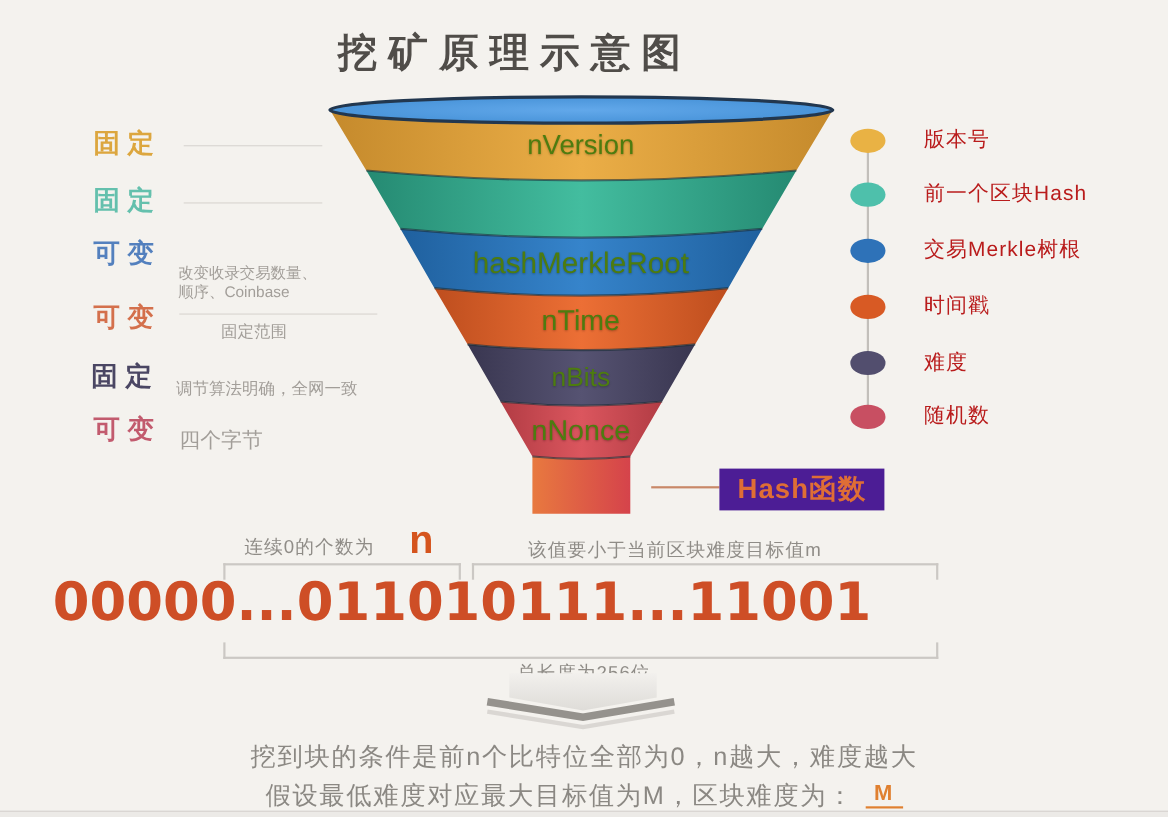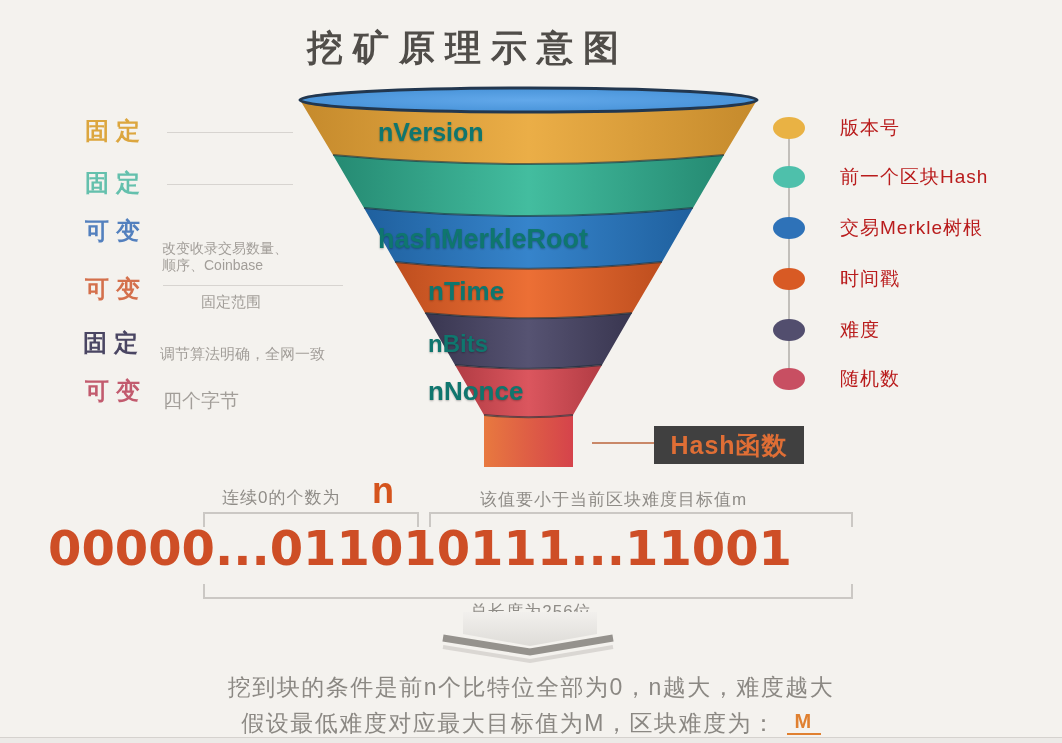--- a/index.html
+++ b/index.html
@@ -25,21 +25,21 @@
   .lline2{left:167px;top:184px;width:126px;}
   .lline4{left:163px;top:285px;width:180px;}
   .lnote{font-size:14px;color:#a29e99;line-height:17px;}
   .lnote3a{left:162px;top:240px;}
   .lnote3b{left:162px;top:257px;}
   .lnote4{left:165px;top:293px;font-size:15px;margin-left:36px;}
   .lnote5{left:160px;top:345px;font-size:15px;width:245px;}
   .lnote6{left:163px;top:392px;font-size:19px;}
   
   .funnel-svg{left:270px;top:80px;}
-  .flabel{color:#0f766e;font-weight:bold;
+  .flabel{color:#4d7c0f;font-weight:normal;text-align:center;
           text-shadow:0 1px 2px rgba(0,0,0,.28);}
   .fl1{left:378px;top:118px;width:300px;font-size:25px;}
   .fl2{left:378px;top:172px;width:300px;font-size:26px;}
   .fl3{left:378px;top:224px;width:300px;font-size:27px;}
   .fl4{left:428px;top:276px;width:200px;font-size:26px;}
   .fl5{left:428px;top:330px;width:200px;font-size:24px;}
   .fl6{left:428px;top:376px;width:200px;font-size:26px;}
   
   .legend-line{left:788px;top:128px;width:2px;height:251px;background:#c2bfba;}
   .ldot{width:32px;height:22px;border-radius:50%;}
@@ -47,21 +47,21 @@
   .ld2{left:773px;top:166px;background:#4ec0ab;}
   .ld3{left:773px;top:217px;background:#2e72b8;}
   .ld4{left:773px;top:268px;background:#d85a24;}
   .ld5{left:773px;top:319px;background:#524e6e;}
   .ld6{left:773px;top:368px;background:#c84f62;}
   .llab{left:840px;font-size:19px;color:#b91c1c;line-height:24px;letter-spacing:1px;}
   .lla1{top:116px;} .lla2{top:165px;} .lla3{top:216px;}
   .lla4{top:267px;} .lla5{top:318px;} .lla6{top:367px;}
   
   .callout-line{left:592px;top:442px;width:62px;height:2px;background:#c98868;}
-  .callout-box{left:654px;top:426px;width:150px;height:38px;background:#404040;
+  .callout-box{left:654px;top:426px;width:150px;height:38px;background:#4c1d95;
                color:#df6e35;font-size:25px;font-weight:bold;text-align:center;
                line-height:38px;letter-spacing:1px;}
   
   .cap{font-size:17px;color:#8f8c87;letter-spacing:1px;}
   .cap-left{left:222px;top:486px;}
   .cap-n{left:372px;top:470px;font-size:36px;font-weight:bold;color:#d5541d;}
   .cap-right{left:480px;top:488px;}
   .bracket-top{top:512px;height:13px;border:2px solid #cbc8c4;border-bottom:none;}
   .bt-left{left:203px;width:212px;}
   .bt-right{left:429px;width:420px;}

